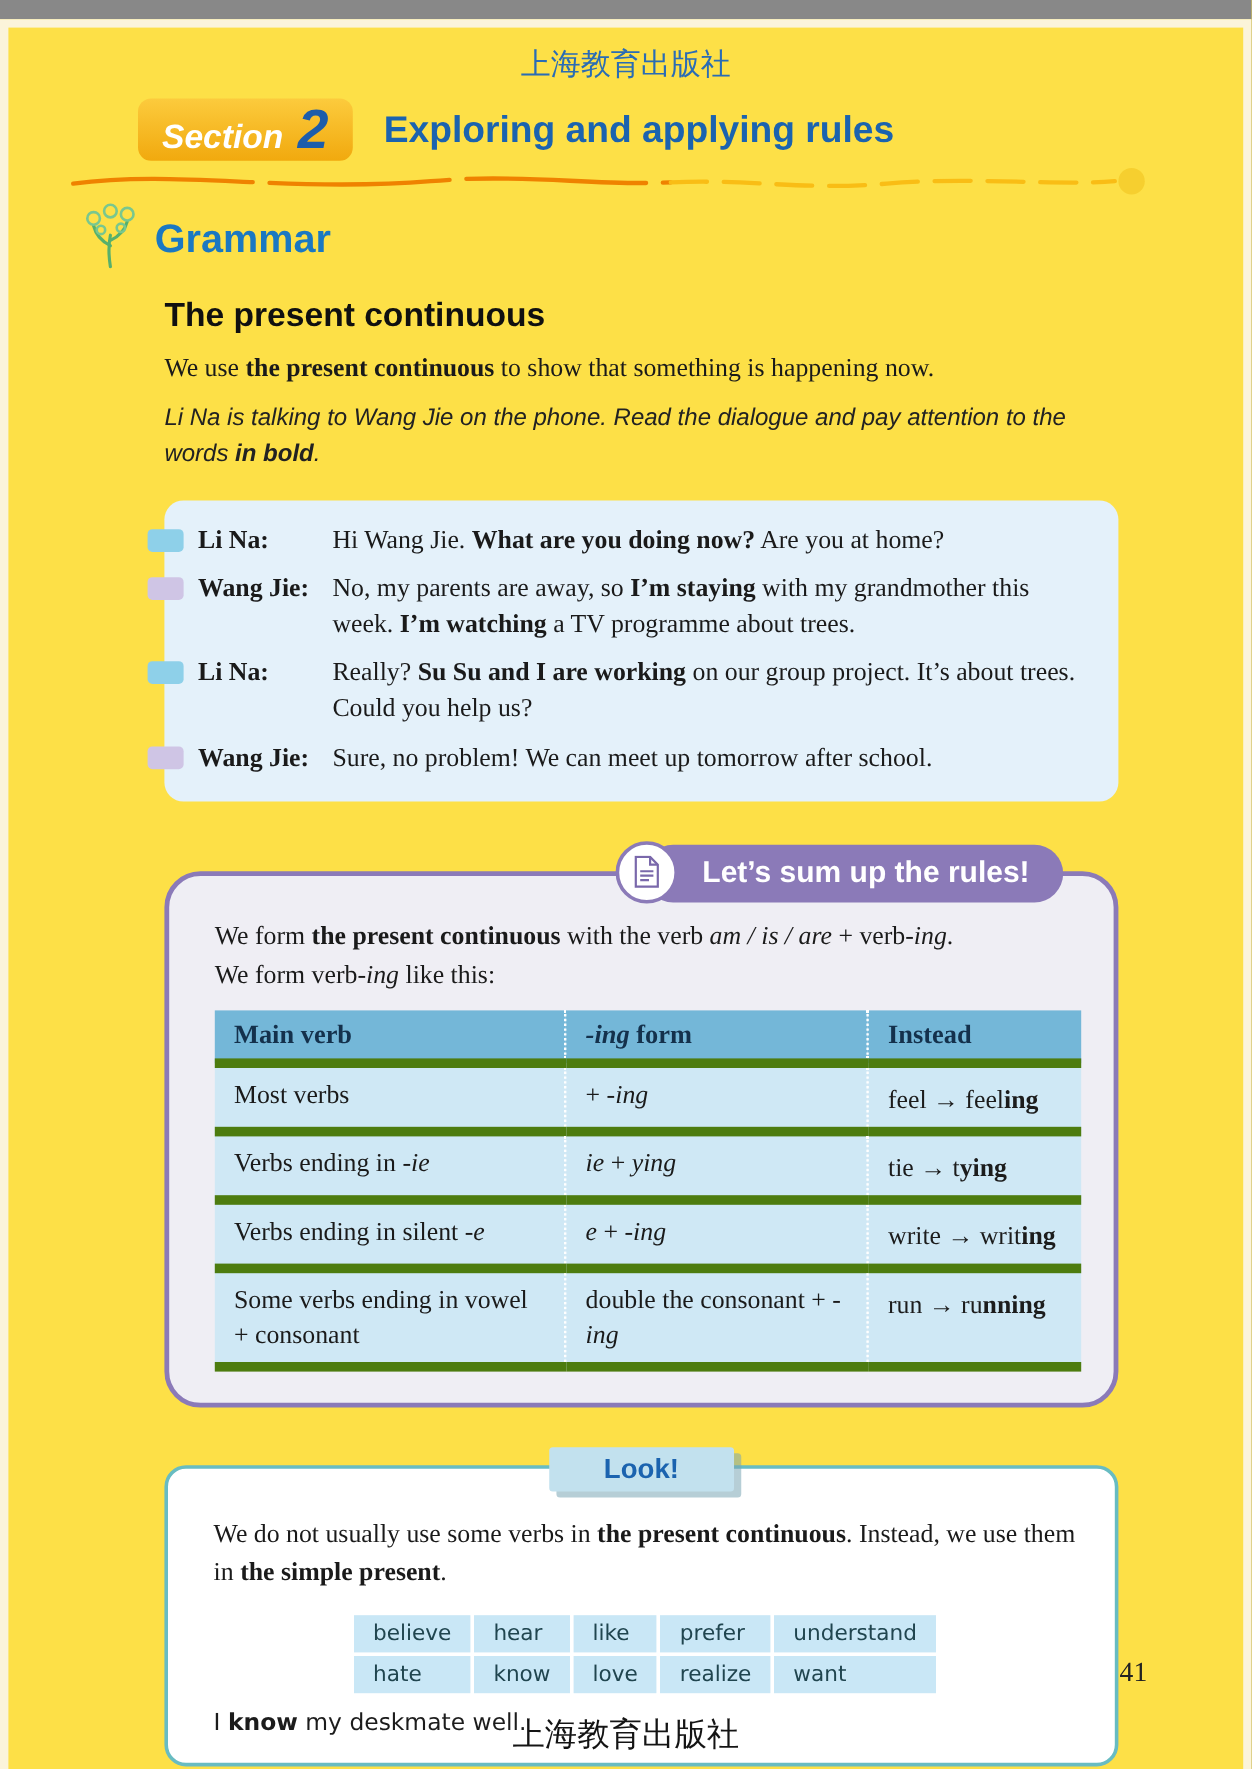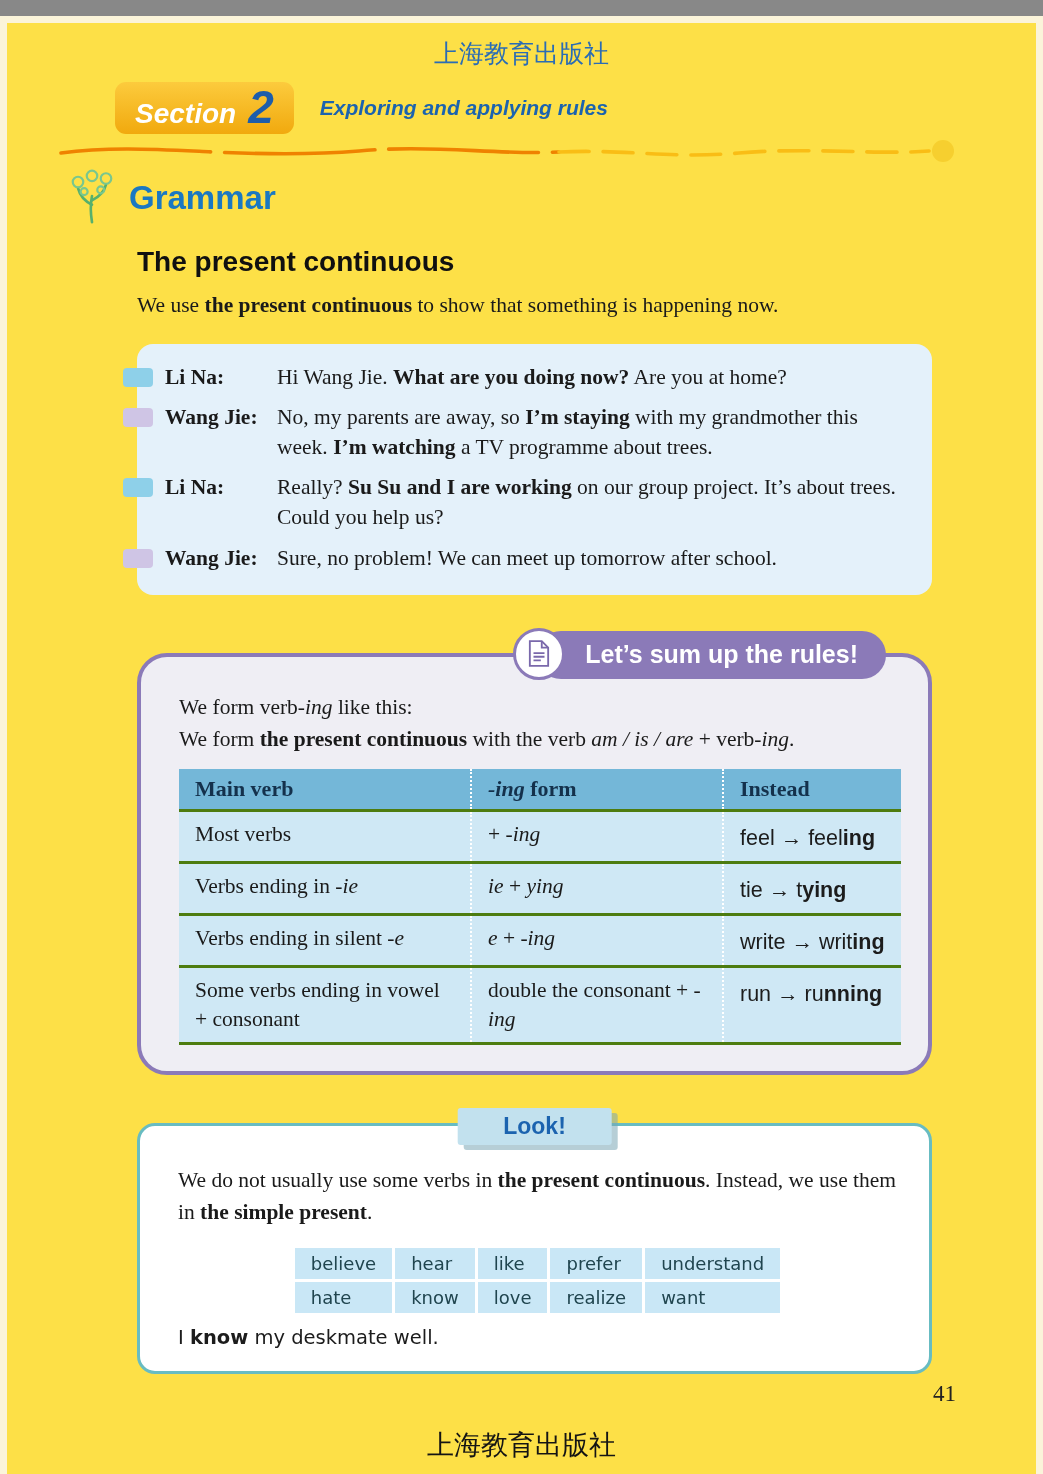--- a/index.html
+++ b/index.html
@@ -13,21 +13,21 @@
   .publisher-bottom { position: absolute; bottom: 20px; left: 0; width: 100%; text-align: center; font-size: 27px; color: #141414; }
 
   .section-row { display: flex; align-items: center; margin: 12px 0 0 108px; }
   .section-badge {
     display: flex; align-items: flex-end; gap: 12px; height: 52px;
     background: linear-gradient(180deg, #fccb3d, #f1a90e);
     border-radius: 11px; padding: 2px 20px 4px 20px;
   }
   .section-label { font-family: "Liberation Sans", sans-serif; font-weight: bold; font-style: italic; font-size: 28px; color: #ffffff; }
   .section-number { font-family: "Liberation Sans", sans-serif; font-weight: bold; font-style: italic; font-size: 46px; color: #1d5dab; line-height: 1; }
-  .section-title { margin-left: 26px; font-family: "Liberation Sans", sans-serif; font-weight: bold; font-style: italic; font-size: 21px; color: #1b63af; }
+  .section-title { margin-left: 26px; font-family: "Liberation Sans", sans-serif; font-weight: bold; font-size: 31px; color: #1b63af; }
 
   .wavy { margin: 4px 0 0 52px; height: 26px; }
 
   .grammar-row { display: flex; align-items: center; margin: 4px 0 0 58px; }
   .grammar-title { margin-left: 10px; font-family: "Liberation Sans", sans-serif; font-weight: bold; font-size: 33px; color: #1a78c2; }
 
   .content { margin-left: 130px; width: 795px; }
   .topic { margin: 18px 0 12px; font-family: "Liberation Sans", sans-serif; font-size: 28px; font-weight: bold; color: #101010; }
   .intro { margin: 0 0 12px; font-size: 21.5px; line-height: 1.4; }
   .direction { margin: 0; font-family: "Liberation Sans", sans-serif; font-style: italic; font-size: 20px; color: #222; line-height: 1.5; }
@@ -48,24 +48,24 @@
   }
   .rules-icon-circle {
     position: absolute; left: -24px; top: -3px; width: 52px; height: 52px;
     background: #fff; border: 3px solid #8b7ab8; border-radius: 50%;
     display: flex; align-items: center; justify-content: center;
   }
   .rules-intro { font-size: 21.5px; line-height: 1.5; }
   .rules-table { margin-top: 14px; width: 722px; border-collapse: collapse; }
   .rules-table th { background: #74b7d8; color: #14314c; font-size: 22px; text-align: left; padding: 7px 16px; font-weight: bold; }
   .rules-table td { background: #cfe8f5; font-size: 21.5px; padding: 8px 16px; vertical-align: top; line-height: 1.35; }
-  .rules-table td, .rules-table th { border-bottom: 3px solid #4d7c0f; }
+  .rules-table td, .rules-table th { border-bottom: 8px solid #4d7c0f; }
   .rules-table td + td, .rules-table th + th { border-left: 2px dotted #ffffff; }
   .w1 { width: 292px; } .w2 { width: 252px; } .w3 { width: 178px; }
-  .c-ex { font-family: Liberation Sans, sans-serif; font-size: 17.5px; color: #1c1c1c; padding-top: 12px !important; }
+  .c-ex { font-family: Liberation Serif, serif; font-size: 17.5px; color: #1c1c1c; padding-top: 12px !important; }
   .arrow { font-weight: bold; }
 
   .look-box { position: relative; margin-top: 48px; border: 3px solid #68bcc2; border-radius: 18px; background: #fff; padding: 38px 32px 22px 38px; }
   .look-tab {
     position: absolute; top: -18px; left: 50%; transform: translateX(-50%);
     background: #c2e1ee; color: #1b63af; font-family: "Liberation Sans", sans-serif;
     font-weight: bold; font-size: 23px; padding: 5px 46px; border-radius: 3px;
     box-shadow: 6px 5px 0 rgba(122, 166, 180, 0.55);
   }
   .look-intro { font-size: 21.5px; line-height: 1.5; }
@@ -118,20 +118,21 @@
     </span>
     <span class="grammar-title">Grammar</span>
   </div>
 
   <div class="content">
 
     <h3 class="topic">The present continuous</h3>
 
     <p class="intro"><span>We use </span><b>the present continuous</b><span> to show that something is happening now.</span></p>
 
+    <p class="direction"><span>Li Na is talking to Wang Jie on the phone. Read the dialogue and pay attention to the words </span><b>in bold</b><span>.</span></p>
 
     <div class="dialogue-box">
       <div class="dline">
         <span class="bullet"></span>
         <span class="speaker">Li Na:</span>
         <span class="dtext"><span>Hi Wang Jie. </span><b>What are you doing now?</b><span> Are you at home?</span><b></b><span></span></span>
       </div>
       <div class="dline">
         <span class="bullet"></span>
         <span class="speaker">Wang Jie:</span>
@@ -155,22 +156,22 @@
           <svg width="22" height="27" viewBox="0 0 24 29">
             <path d="M2 1 h13 l7 7 v20 h-20 z" fill="#ffffff" stroke="#7a68ab" stroke-width="2"></path>
             <path d="M15 1 v7 h7" fill="none" stroke="#7a68ab" stroke-width="2"></path>
             <path d="M6 14 h12 M6 18 h12 M6 22 h8" stroke="#7a68ab" stroke-width="2"></path>
           </svg>
         </span>
         <span>Let’s sum up the rules!</span>
       </div>
 
       <div class="rules-intro">
+        <div><span>We form </span><b>the present continuous</b><span> with the verb </span><i>am / is / are</i><span> + verb-</span><i>ing</i><span>.</span></div>
         <div><span>We form verb-</span><i>ing</i><span> like this:</span></div>
-        <div><span>We form </span><b>the present continuous</b><span> with the verb </span><i>am / is / are</i><span> + verb-</span><i>ing</i><span>.</span></div>
       </div>
 
       <table class="rules-table">
         <thead>
           <tr>
             <th class="w1">Main verb</th>
             <th class="w2"><i>-ing</i><span> form</span></th>
             <th class="w3">Instead</th>
           </tr>
         </thead>

